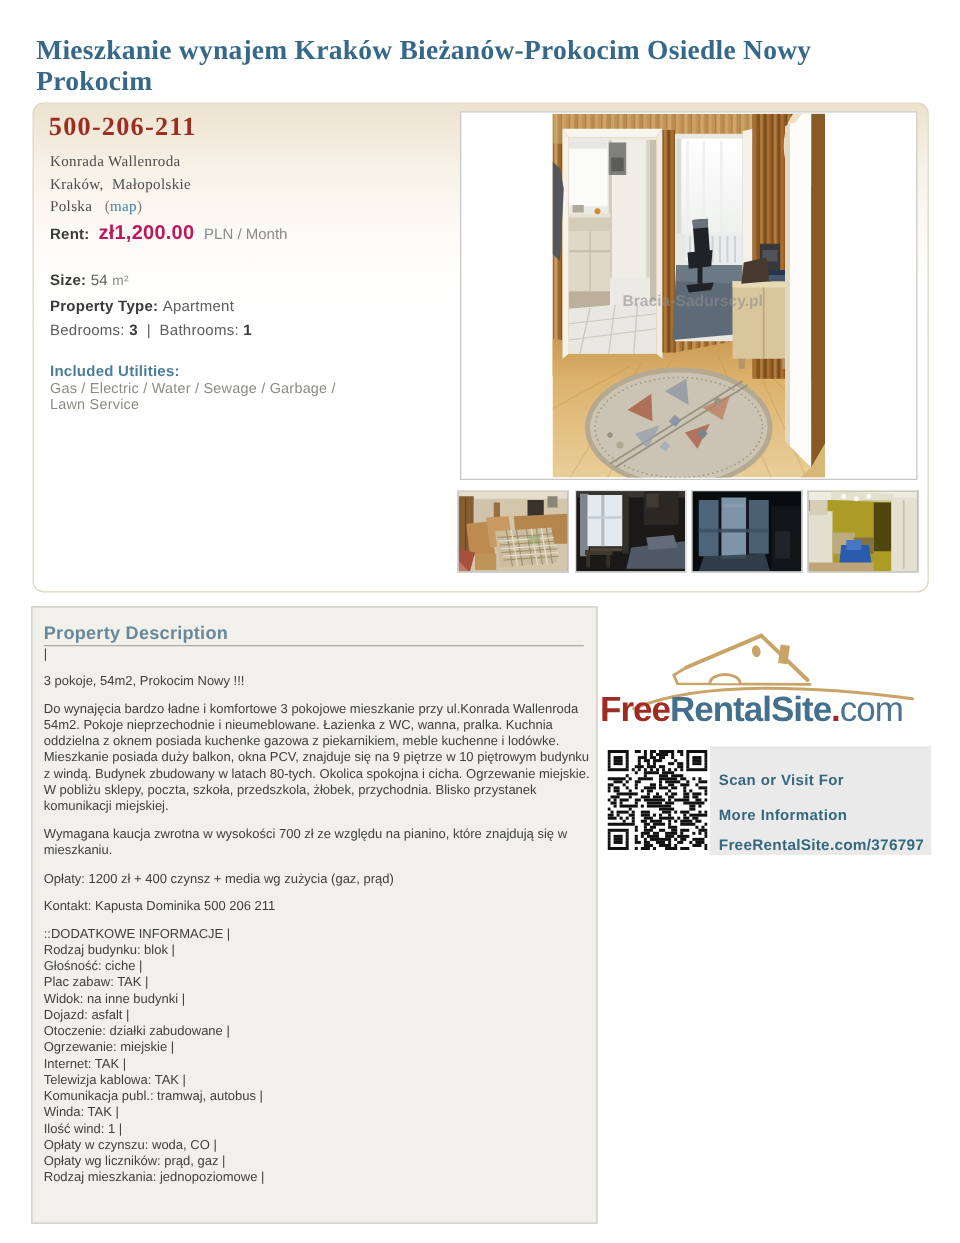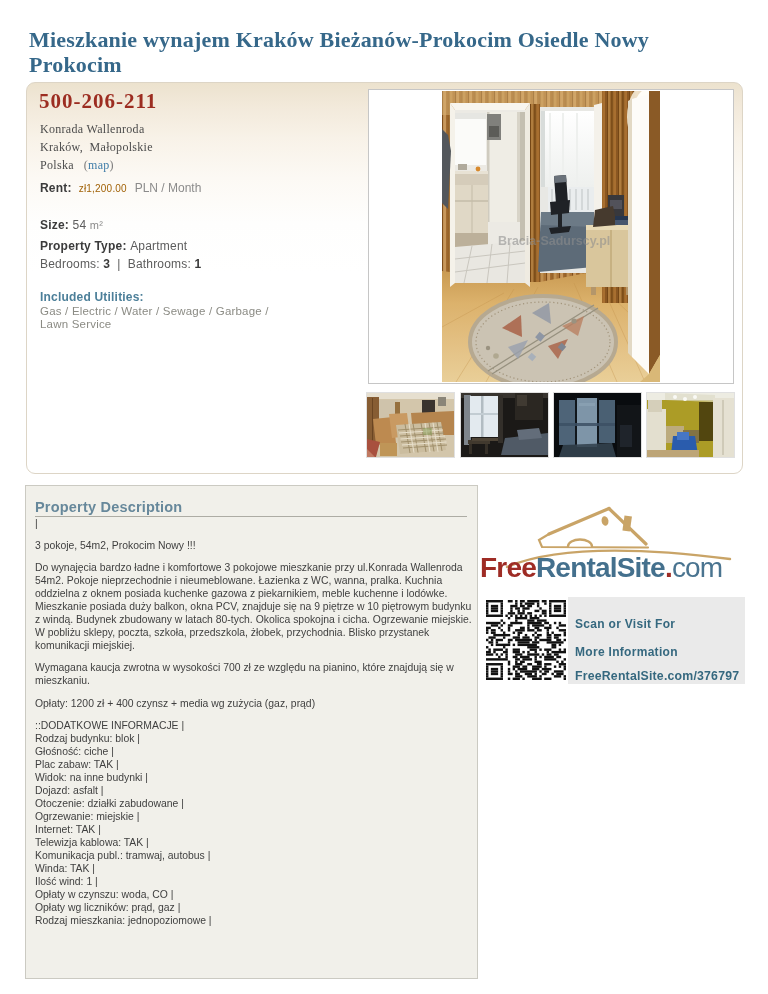--- a/index.html
+++ b/index.html
@@ -6,21 +6,21 @@
 body{width:768px;height:994px;position:relative;font-family:"Liberation Sans",sans-serif;overflow:hidden;}
 .abs{position:absolute;}
 .title{left:29px;top:27px;width:710px;font-family:"Liberation Serif",serif;font-weight:bold;font-size:22px;line-height:25px;color:#36688a;letter-spacing:0.2px;}
 .box1{left:26px;top:82px;width:715px;height:390px;border:1px solid #ddd5c6;border-radius:9px;background:linear-gradient(180deg,#ece2ce 0px,#f2e9da 22px,#f8f2e8 55px,#fcf9f4 95px,#fefefd 140px,#ffffff 190px);}
 .phone{left:39px;top:89px;font-family:"Liberation Serif",serif;font-weight:bold;font-size:21px;color:#9c2d21;letter-spacing:1px;}
 .addr{left:40px;top:120px;font-size:12px;line-height:18.2px;color:#4c4c4c;letter-spacing:0.3px;font-family:Liberation Serif, serif;}
 .maplink{color:#3e7ca8;}
 .lbl{color:#3b3b3b;font-weight:bold;font-size:12px;letter-spacing:0.2px;}
 .val{color:#5c5c5c;font-weight:normal;}
 .rentrow{left:40px;top:179px;line-height:16px;}
-.rentval{color:#a16207;font-size:10px;font-weight:normal;letter-spacing:0.2px;}
+.rentval{color:#be185d;font-size:16px;font-weight:bold;letter-spacing:0.2px;}
 .rentper{color:#8b8b8b;font-size:12px;font-weight:normal;}
 .sizerow{left:40px;top:215px;}
 .ptyperow{left:40px;top:236px;}
 .bedrow{left:40px;top:257px;font-size:12px;color:#5c5c5c;letter-spacing:0.2px;}
 .inclhead{left:40px;top:290px;color:#4c7f99;font-weight:bold;font-size:12px;letter-spacing:0.2px;}
 .incl{left:40px;top:305px;font-size:11.5px;line-height:13px;color:#8b8b84;letter-spacing:0.2px;}
 .photobox{left:368px;top:89px;width:364px;height:293px;background:#fff;border:1px solid #c6c6c6;}
 .mainphoto{left:442px;top:91px;width:218px;height:291px;}
 .thumb{top:392px;width:87px;height:64px;border:1px solid #e0e0e0;background:#888;}
 .box2{left:25px;top:485px;width:451px;height:492px;border:1px solid #cbcac2;background:#f1f0ea;}
@@ -325,20 +325,21 @@
 <p style="margin-bottom:9px">3 pokoje, 54m2, Prokocim Nowy !!!</p>
 <p style="margin-bottom:9px">Do wynajęcia bardzo ładne i komfortowe 3 pokojowe mieszkanie przy ul.Konrada Wallenroda<br>
 54m2. Pokoje nieprzechodnie i nieumeblowane. Łazienka z WC, wanna, pralka. Kuchnia<br>
 oddzielna z oknem posiada kuchenke gazowa z piekarnikiem, meble kuchenne i lodówke.<br>
 Mieszkanie posiada duży balkon, okna PCV, znajduje się na 9 piętrze w 10 piętrowym budynku<br>
 z windą. Budynek zbudowany w latach 80-tych. Okolica spokojna i cicha. Ogrzewanie miejskie.<br>
 W pobliżu sklepy, poczta, szkoła, przedszkola, żłobek, przychodnia. Blisko przystanek<br>
 komunikacji miejskiej.</p>
 <p style="margin-bottom:10px">Wymagana kaucja zwrotna w wysokości 700 zł ze względu na pianino, które znajdują się w<br>mieszkaniu.</p>
 <p style="margin-bottom:9px">Opłaty: 1200 zł + 400 czynsz + media wg zużycia (gaz, prąd)</p>
+<p style="margin-bottom:9px">Kontakt: Kapusta Dominika 500 206 211</p>
 <p style="margin-bottom:0">::DODATKOWE INFORMACJE |<br>
 Rodzaj budynku: blok |<br>
 Głośność: ciche |<br>
 Plac zabaw: TAK |<br>
 Widok: na inne budynki |<br>
 Dojazd: asfalt |<br>
 Otoczenie: działki zabudowane |<br>
 Ogrzewanie: miejskie |<br>
 Internet: TAK |<br>
 Telewizja kablowa: TAK |<br>

